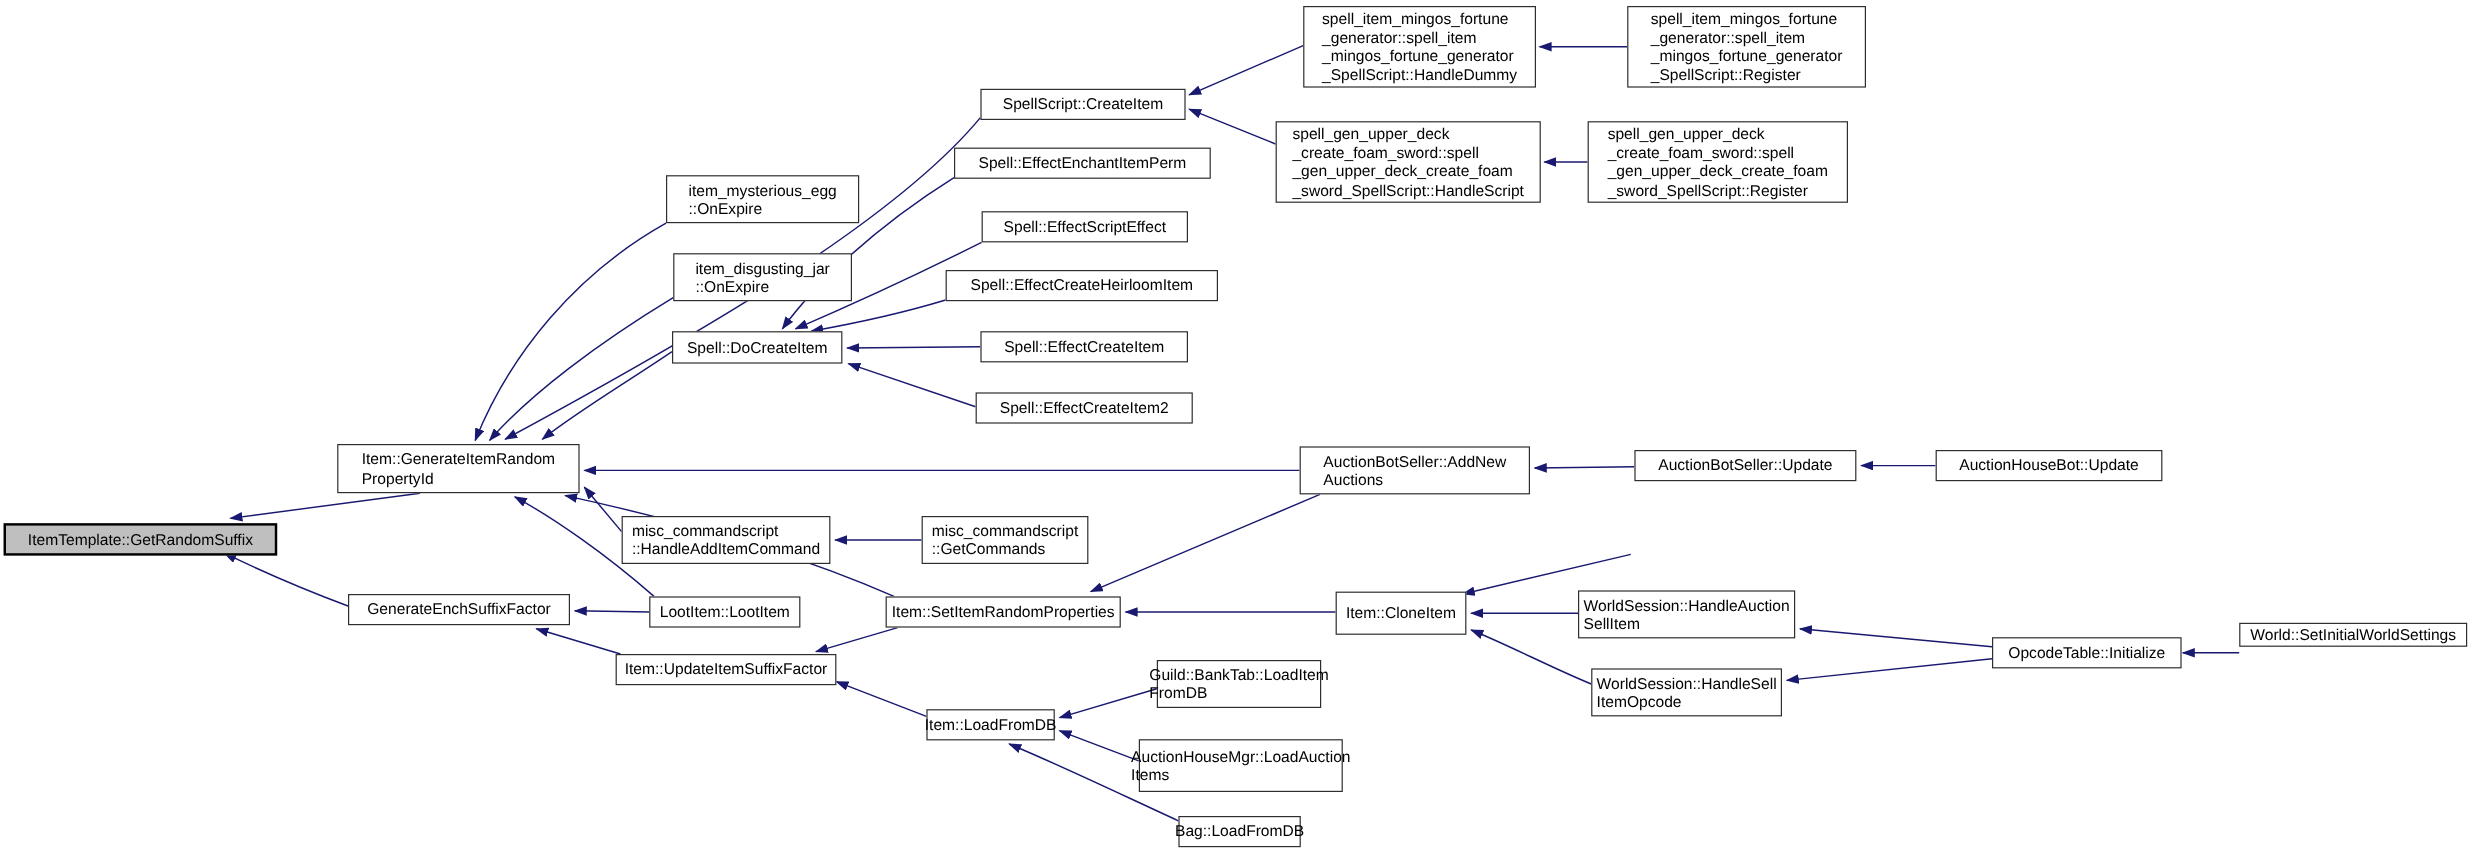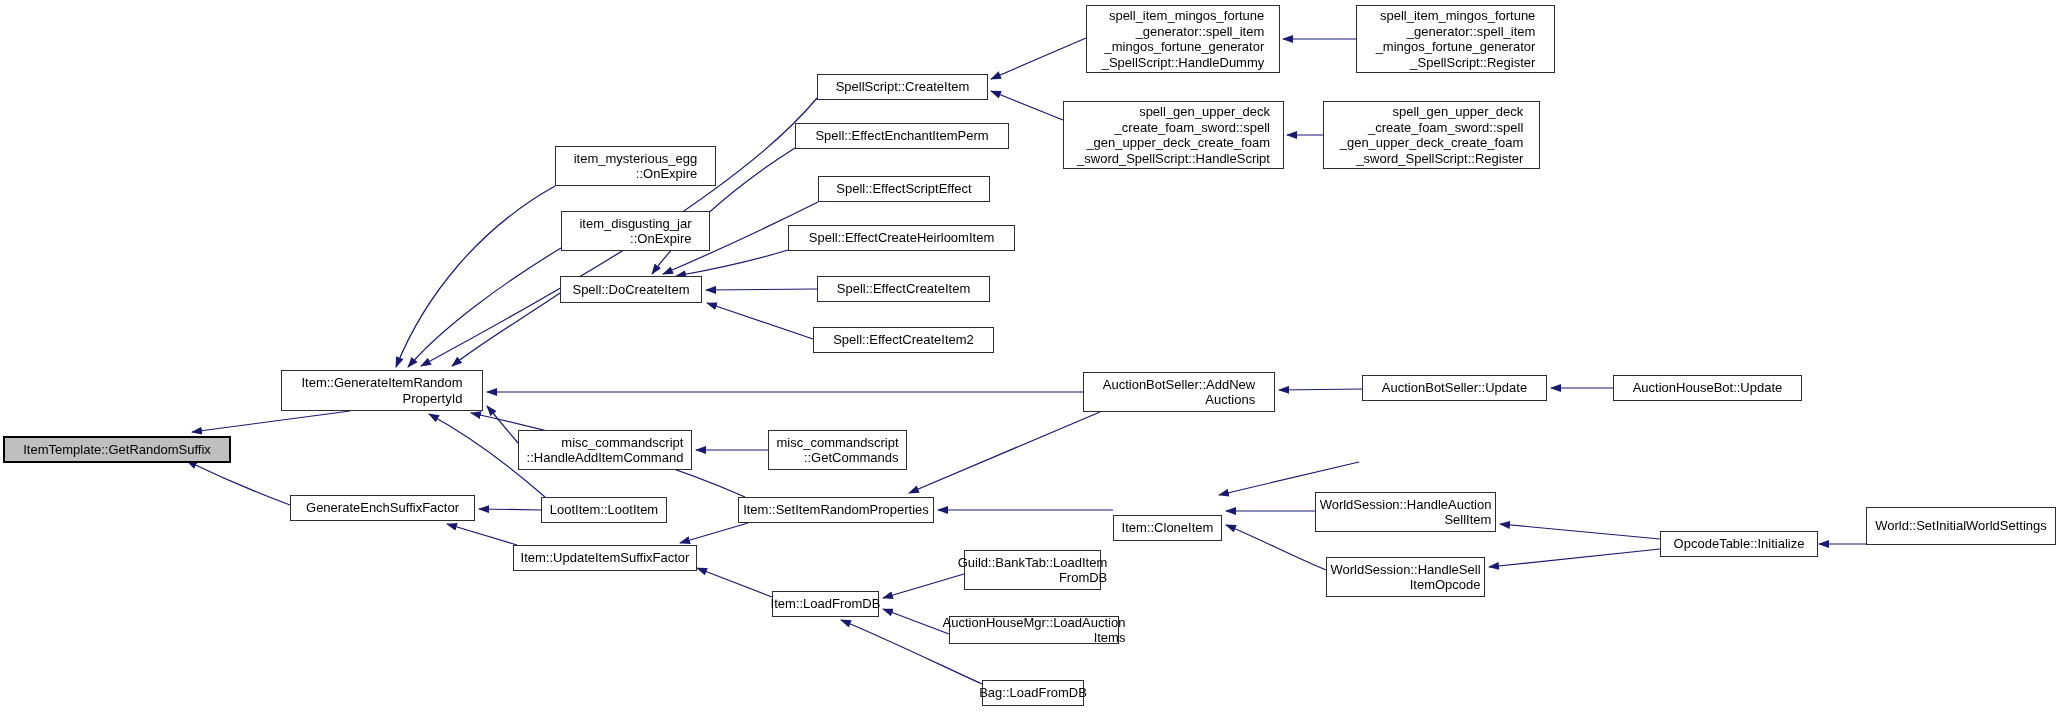--- a/index.html
+++ b/index.html
@@ -1,21 +1,21 @@
 <!DOCTYPE html>
 <html><head>
 <meta charset="utf-8">
 <style>
   html,body{margin:0;padding:0;background:#ffffff;}
   #graph{position:relative;width:2061px;height:713px;background:#ffffff;overflow:hidden;
          font-family:"Liberation Sans", sans-serif;}
   #edges{position:absolute;left:0;top:0;z-index:0;}
   .node{position:absolute;z-index:1;box-sizing:border-box;background:#ffffff;
         border:1px solid #2e2e2e;color:#000000;font-size:13px;line-height:15.5px;
-        display:flex;align-items:center;justify-content:center;text-align:right;
+        display:flex;align-items:center;justify-content:center;text-align:left;
         white-space:pre-line;padding:1px 3px;cursor:pointer;}
   .node.highlight{background:#bfbfbf;border:2px solid #000000;}
   .edge{fill:none;stroke:#191970;stroke-width:1.2px;}
 </style>
 </head>
 <body>
 
 <div id="graph">
 
   <svg id="edges" width="2061" height="713" viewBox="0 0 2061 713" xmlns="http://www.w3.org/2000/svg">
@@ -99,26 +99,26 @@
   <div class="node" style="left:768px;top:430px;width:139px;height:40px">misc_commandscript
 ::GetCommands</div>
   <div class="node" style="left:541px;top:497px;width:126px;height:26px">LootItem::LootItem</div>
   <div class="node" style="left:738px;top:497px;width:196px;height:26px">Item::SetItemRandomProperties</div>
   <div class="node" style="left:513px;top:545px;width:184px;height:26px">Item::UpdateItemSuffixFactor</div>
   <div class="node" style="left:772px;top:591px;width:107px;height:26px">Item::LoadFromDB</div>
   <div class="node" style="left:1083px;top:372px;width:192px;height:40px">AuctionBotSeller::AddNew
 Auctions</div>
   <div class="node" style="left:1362px;top:375px;width:185px;height:26px">AuctionBotSeller::Update</div>
   <div class="node" style="left:1613px;top:375px;width:189px;height:26px">AuctionHouseBot::Update</div>
-  <div class="node" style="left:1113px;top:515px;width:109px;height:26px">Item::CloneItem</div>
+  <div class="node" style="left:1113px;top:493px;width:109px;height:36px">Item::CloneItem</div>
   <div class="node" style="left:1315px;top:492px;width:181px;height:40px">WorldSession::HandleAuction
 SellItem</div>
   <div class="node" style="left:1326px;top:557px;width:159px;height:40px">WorldSession::HandleSell
 ItemOpcode</div>
   <div class="node" style="left:1660px;top:531px;width:158px;height:26px">OpcodeTable::Initialize</div>
-  <div class="node" style="left:1866px;top:507px;width:190px;height:38px">World::SetInitialWorldSettings</div>
+  <div class="node" style="left:1866px;top:519px;width:190px;height:20px">World::SetInitialWorldSettings</div>
   <div class="node" style="left:964px;top:550px;width:137px;height:40px">Guild::BankTab::LoadItem
 FromDB</div>
-  <div class="node" style="left:949px;top:616px;width:170px;height:28px">AuctionHouseMgr::LoadAuction
+  <div class="node" style="left:949px;top:616px;width:170px;height:44px">AuctionHouseMgr::LoadAuction
 Items</div>
   <div class="node" style="left:982px;top:680px;width:102px;height:26px">Bag::LoadFromDB</div>
 
 </div>
 
 </body></html>

